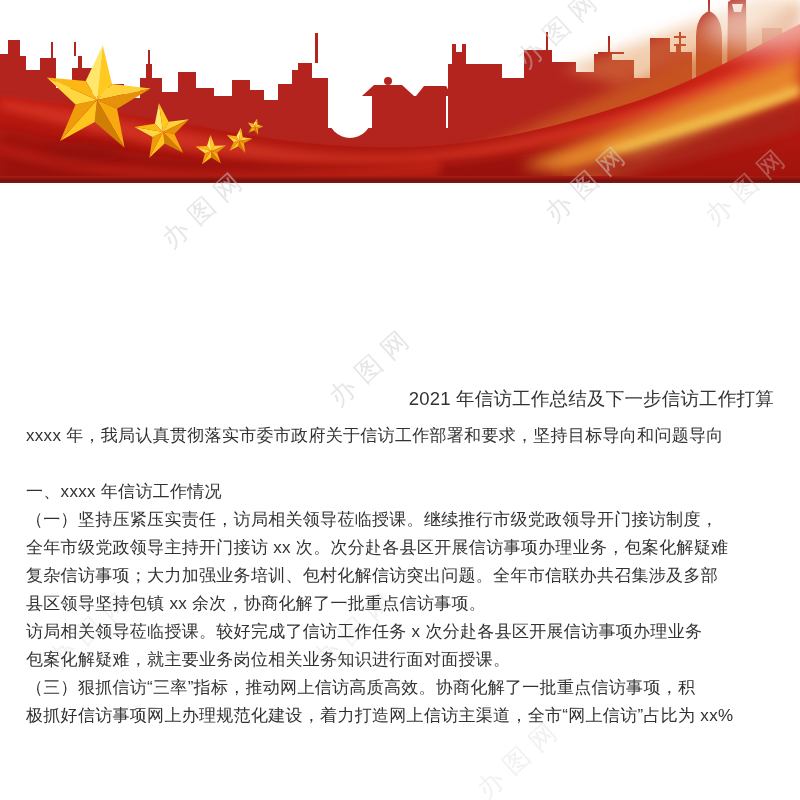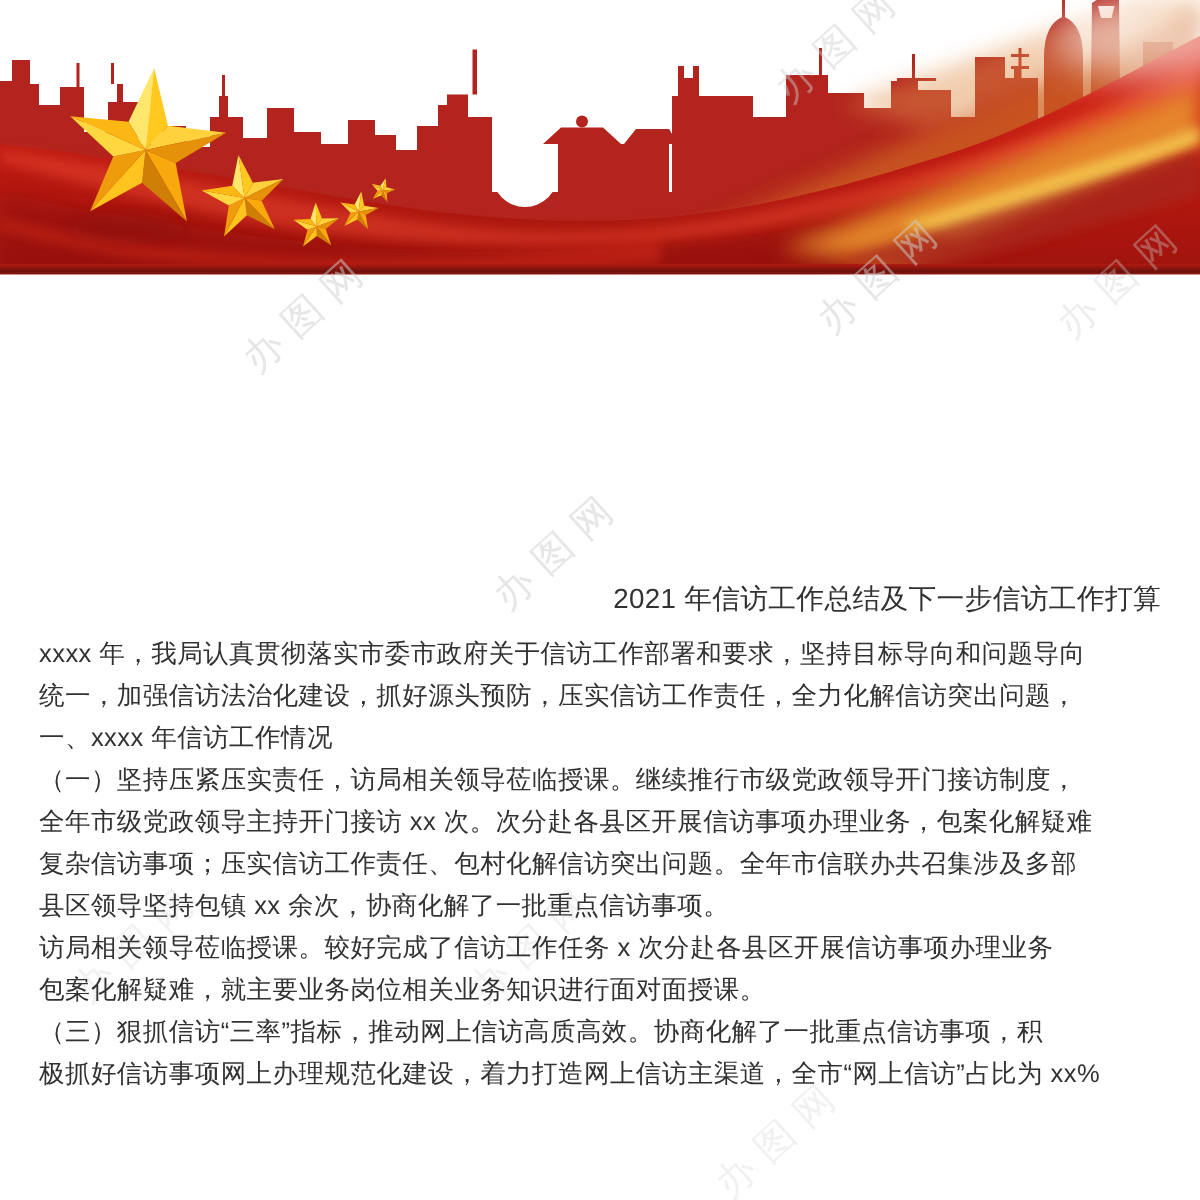--- a/index.html
+++ b/index.html
@@ -26,21 +26,21 @@
   .wm8{left:560px;top:28px;opacity:.45;}
   
   .doc{
     position:absolute;left:26px;top:386px;width:748px;color:#323232;
   }
   .doc-title{
     font-size:18.5px;height:26px;line-height:26px;text-align:right;
     margin-bottom:10px;white-space:nowrap;letter-spacing:.2px;
   }
   .para{font-size:17px;}
-  .para.heading{}
+  .para.heading{margin-top:28px;}
   .line{height:28px;line-height:28px;white-space:nowrap;letter-spacing:.3px;}
 </style>
 </head>
 <body>
 
 <div class="banner">
   <svg width="800" height="183" viewBox="0 0 800 183">
     <defs>
       <linearGradient id="gRibbon" x1="0" y1="0" x2="0" y2="1">
         <stop offset="0" stop-color="#e23a25"></stop>
@@ -152,29 +152,28 @@
 <div class="wm wm5">办图网</div>
 <div class="wm wm6">办图网</div>
 <div class="wm wm7">办图网</div>
 <div class="wm wm8">办图网</div>
 
 <div class="doc">
   <div class="doc-title">2021 年信访工作总结及下一步信访工作打算</div>
   <div>
       <div class="para body">
         <div class="line">xxxx 年，我局认真贯彻落实市委市政府关于信访工作部署和要求，坚持目标导向和问题导向</div>
-        <div class="line">统一，加强信访法治化建设，抓好源头预防，压实信访工作责任，全力化解信访突出问题，</div>
       </div>
       <div class="para heading">
         <div class="line">一、xxxx 年信访工作情况</div>
       </div>
       <div class="para body">
         <div class="line">（一）坚持压紧压实责任，访局相关领导莅临授课。继续推行市级党政领导开门接访制度，</div>
         <div class="line">全年市级党政领导主持开门接访 xx 次。次分赴各县区开展信访事项办理业务，包案化解疑难</div>
-        <div class="line">复杂信访事项；压实信访工作责任、包村化解信访突出问题。全年市信联办共召集涉及多部</div>
+        <div class="line">复杂信访事项；大力加强业务培训、包村化解信访突出问题。全年市信联办共召集涉及多部</div>
         <div class="line">县区领导坚持包镇 xx 余次，协商化解了一批重点信访事项。</div>
       </div>
       <div class="para body">
         <div class="line">访局相关领导莅临授课。较好完成了信访工作任务 x 次分赴各县区开展信访事项办理业务</div>
         <div class="line">包案化解疑难，就主要业务岗位相关业务知识进行面对面授课。</div>
       </div>
       <div class="para body">
         <div class="line">（三）狠抓信访“三率”指标，推动网上信访高质高效。协商化解了一批重点信访事项，积</div>
         <div class="line">极抓好信访事项网上办理规范化建设，着力打造网上信访主渠道，全市“网上信访”占比为 xx%</div>
       </div>

